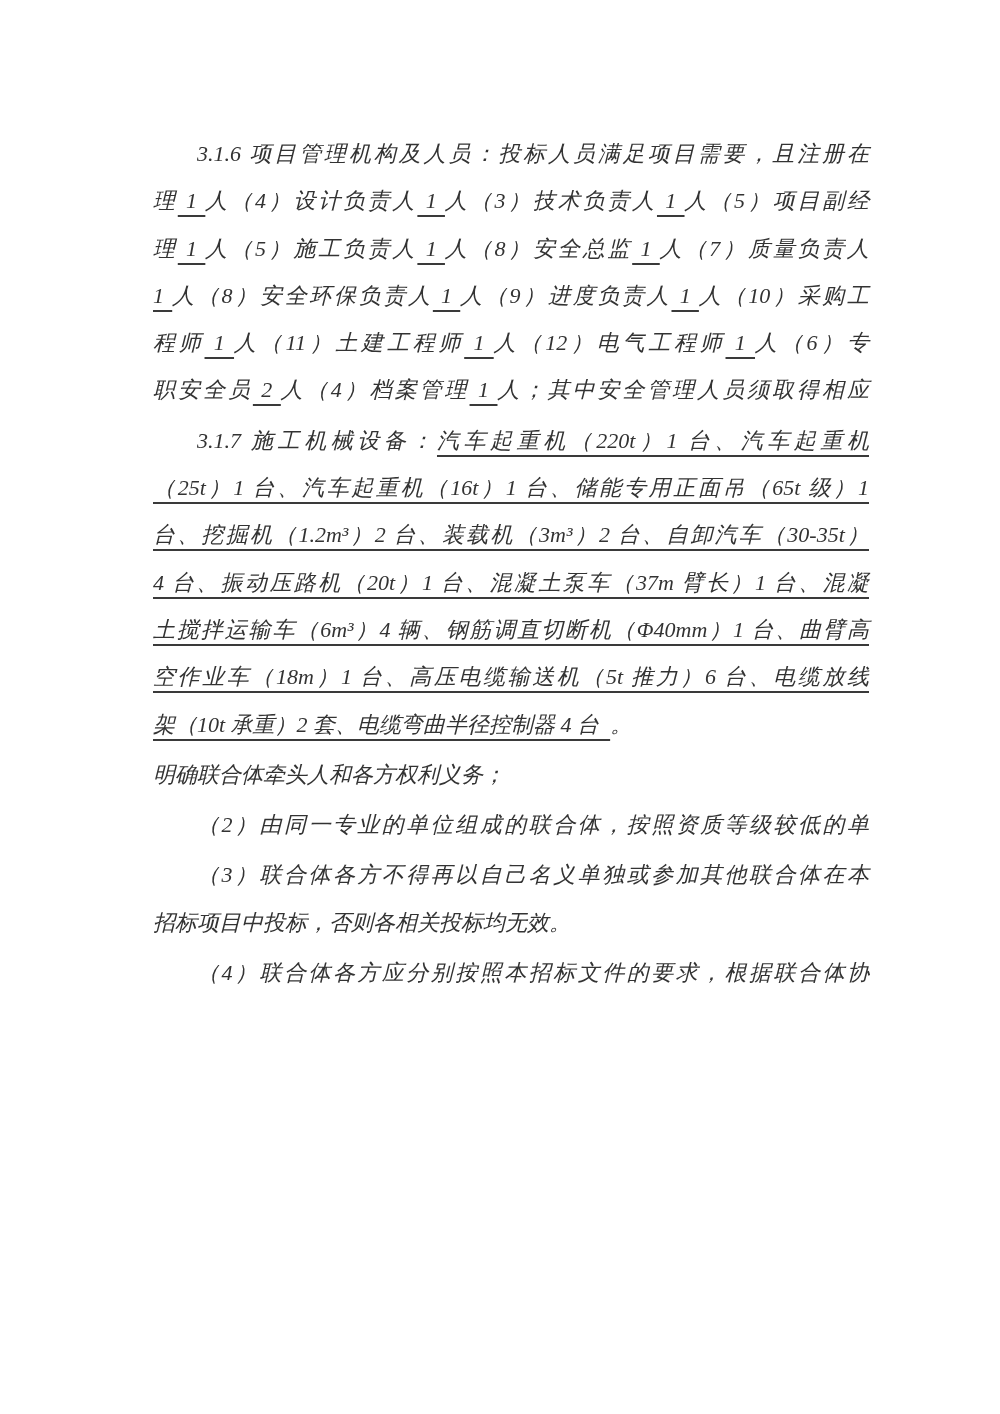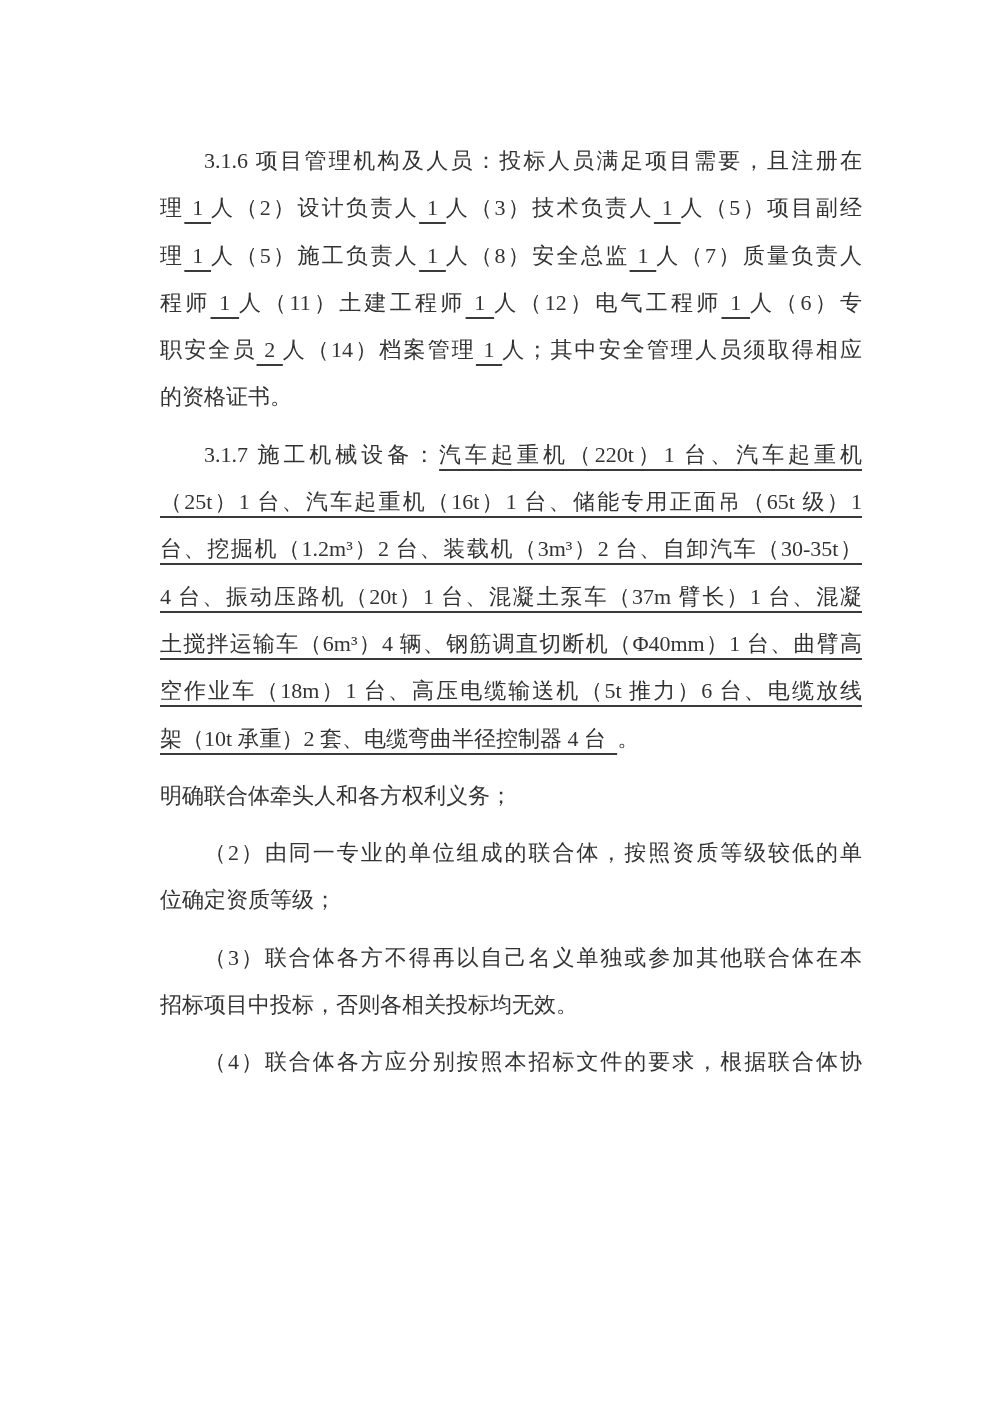--- a/index.html
+++ b/index.html
@@ -10,21 +10,21 @@
     position: relative;
     font-family: "Liberation Serif", "DejaVu Serif", serif;
   }
   .doc {
     position: absolute;
     left: 150px;
     top: 127px;
     width: 722px;
     color: #333333;
   }
-  .para { margin: 10px; }
+  .para { margin: 3px; font-style: italic; }
   .line {
     font-size: 22px;
     height: 47.3px;
     line-height: 47.3px;
     text-align: justify;
     text-align-last: justify;
     white-space: normal;
   }
   .line.end { text-align-last: left; }
   .line.indent { text-indent: 44px; }
@@ -34,41 +34,40 @@
     text-decoration-thickness: 1.5px;
     text-decoration-color: #3a3a3a;
   }
 </style>
 </head>
 <body>
 
 <div class="doc" id="doc" style="color: rgb(51, 51, 51);">
     <div class="para">
       <div class="line indent"><span>3.1.6 项目管理机构及人员：投标人员满足项目需要，且注册在</span></div>
-      <div class="line"><span>理</span><span class="u">&nbsp;1&nbsp;</span><span>人（2）设计负责人</span><span class="u">&nbsp;1&nbsp;</span><span>人（3）技术负责人</span><span class="u">&nbsp;1&nbsp;</span><span>人（5）项目副经</span></div>
+      <div class="line"><span>理</span><span class="u">&nbsp;1&nbsp;</span><span>人（4）设计负责人</span><span class="u">&nbsp;1&nbsp;</span><span>人（3）技术负责人</span><span class="u">&nbsp;1&nbsp;</span><span>人（5）项目副经</span></div>
       <div class="line"><span>理</span><span class="u">&nbsp;1&nbsp;</span><span>人（5）施工负责人</span><span class="u">&nbsp;1&nbsp;</span><span>人（8）安全总监</span><span class="u">&nbsp;1&nbsp;</span><span>人（7）质量负责人</span></div>
+      <div class="line"><span class="u">1&nbsp;</span><span>人（8）安全环保负责人</span><span class="u">&nbsp;1&nbsp;</span><span>人（9）进度负责人</span><span class="u">&nbsp;1&nbsp;</span><span>人（10）采购工</span></div>
       <div class="line"><span>程师</span><span class="u">&nbsp;1&nbsp;</span><span>人（11）土建工程师</span><span class="u">&nbsp;1&nbsp;</span><span>人（12）电气工程师</span><span class="u">&nbsp;1&nbsp;</span><span>人（6）专</span></div>
-      <div class="line"><span>职安全员</span><span class="u">&nbsp;2&nbsp;</span><span>人（14）档案管理</span><span class="u">&nbsp;1&nbsp;</span><span>人；其中安全管理人员须取得相应</span></div>
-      <div class="line end"><span>的资格证书。</span></div>
+      <div class="line"><span>职安全员</span><span class="u">&nbsp;2&nbsp;</span><span>人（4）档案管理</span><span class="u">&nbsp;1&nbsp;</span><span>人；其中安全管理人员须取得相应</span></div>
     </div>
     <div class="para">
       <div class="line indent"><span>3.1.7 施工机械设备：</span><span class="u">汽车起重机（220t）1 台、汽车起重机</span></div>
       <div class="line"><span class="u">（25t）1 台、汽车起重机（16t）1 台、储能专用正面吊（65t 级）1</span></div>
       <div class="line"><span class="u">台、挖掘机（1.2m³）2 台、装载机（3m³）2 台、自卸汽车（30-35t）</span></div>
       <div class="line"><span class="u">4 台、振动压路机（20t）1 台、混凝土泵车（37m 臂长）1 台、混凝</span></div>
       <div class="line"><span class="u">土搅拌运输车（6m³）4 辆、钢筋调直切断机（Φ40mm）1 台、曲臂高</span></div>
       <div class="line"><span class="u">空作业车（18m）1 台、高压电缆输送机（5t 推力）6 台、电缆放线</span></div>
       <div class="line end"><span class="u">架（10t 承重）2 套、电缆弯曲半径控制器 4 台&nbsp;&nbsp;</span><span>。</span></div>
     </div>
     <div class="para">
       <div class="line end"><span>明确联合体牵头人和各方权利义务；</span></div>
     </div>
     <div class="para">
       <div class="line indent"><span>（2）由同一专业的单位组成的联合体，按照资质等级较低的单</span></div>
-      <div class="line end"><span>位确定资质等级；</span></div>
     </div>
     <div class="para">
       <div class="line indent"><span>（3）联合体各方不得再以自己名义单独或参加其他联合体在本</span></div>
       <div class="line end"><span>招标项目中投标，否则各相关投标均无效。</span></div>
     </div>
     <div class="para">
       <div class="line indent"><span>（4）联合体各方应分别按照本招标文件的要求，根据联合体协</span></div>
     </div>
   </div>
 

